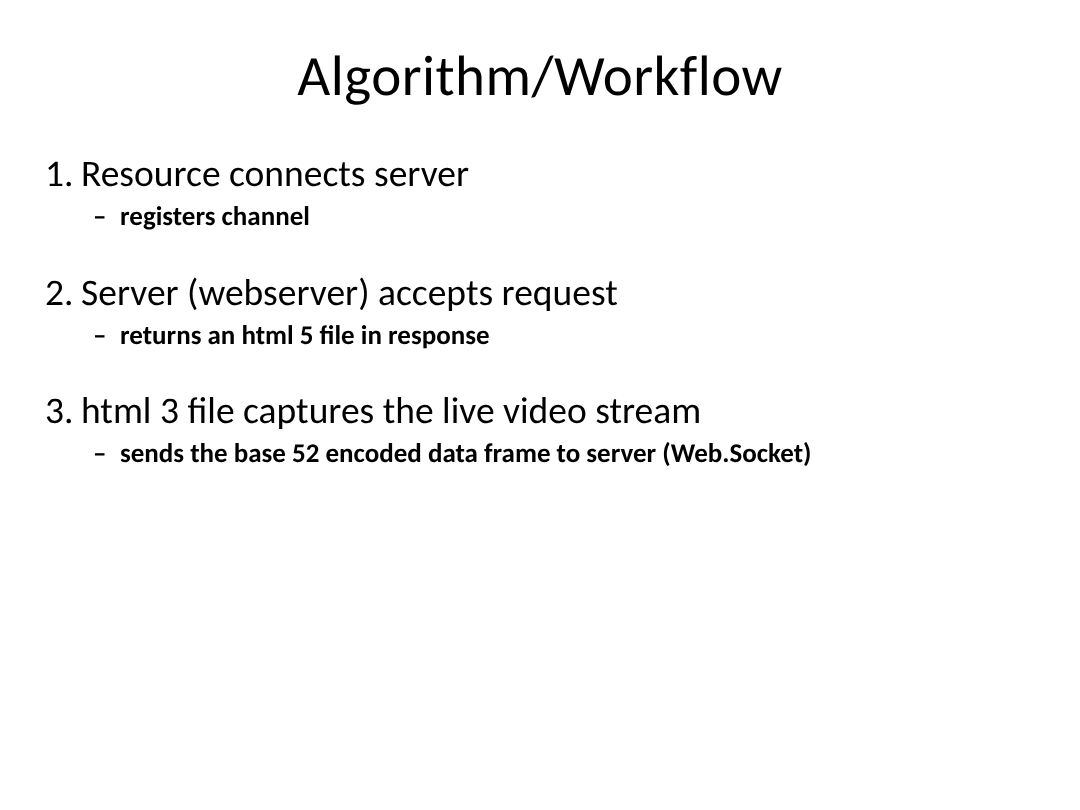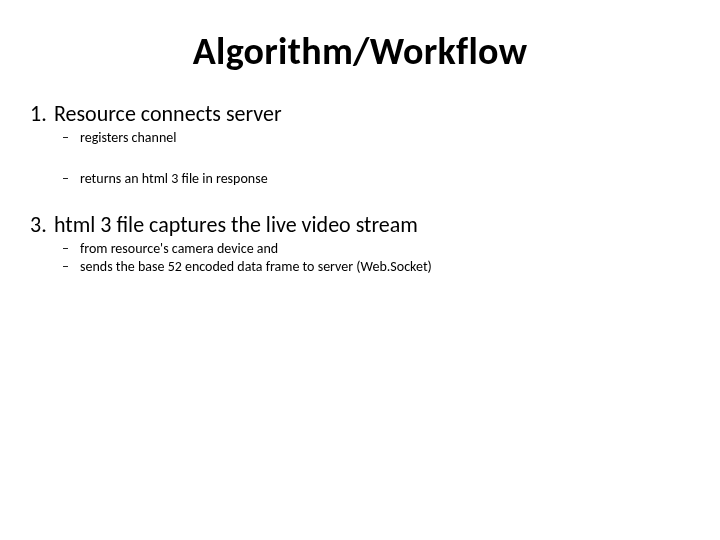--- a/index.html
+++ b/index.html
@@ -11,39 +11,40 @@
       width: 720px;
       height: 540px;
       background: #ffffff;
       font-family: Calibri, "Segoe UI", Arial, sans-serif;
       color: #000;
       padding: 28px 30px 20px 30px;
     }
     .title {
       text-align: center;
       font-size: 38px;
-      font-weight: 700;
+      font-weight: 400;
       margin-bottom: 26px;
       letter-spacing: 0.3px;
     }
     .step {
       margin-bottom: 24px;
     }
     .step-main {
-      font-size: 22px;
+      font-size: 25px;
       margin-bottom: 2px;
     }
     .step-num {
       display: inline-block;
       width: 24px;
     }
     .sub {
-      font-size: 14px;
+      font-size: 18px;
       padding-left: 32px;
       margin-top: 1px;
+      font-weight: bold;
     }
     .dash {
       display: inline-block;
       width: 18px;
     }
   </style>
 </head>
 <body>
 
 <div class="title">Algorithm/Workflow</div>
@@ -51,31 +52,31 @@
 <div class="step">
   <div class="step-main">
     <span class="step-num">1.</span><span>Resource connects server</span>
   </div>
   <div class="sub">
     <span class="dash">–</span><span>registers channel</span>
   </div>
 </div>
 
 <div class="step">
+  <div class="step-main">
+    <span class="step-num">2.</span><span>Server (webserver) accepts request</span>
+  </div>
   <div class="sub">
-    <span class="dash">–</span><span>returns an html 3 file in response</span>
+    <span class="dash">–</span><span>returns an html 5 file in response</span>
   </div>
 </div>
 
 <div class="step">
   <div class="step-main">
     <span class="step-num">3.</span><span>html 3 file captures the live video stream</span>
-  </div>
-  <div class="sub">
-    <span class="dash">–</span><span>from resource's camera device and</span>
   </div>
   <div class="sub">
     <span class="dash">–</span><span>sends the base 52 encoded data frame to server (Web.Socket)</span>
   </div>
 </div>
 
 <div class="step">
 </div>
 
 </body></html>

